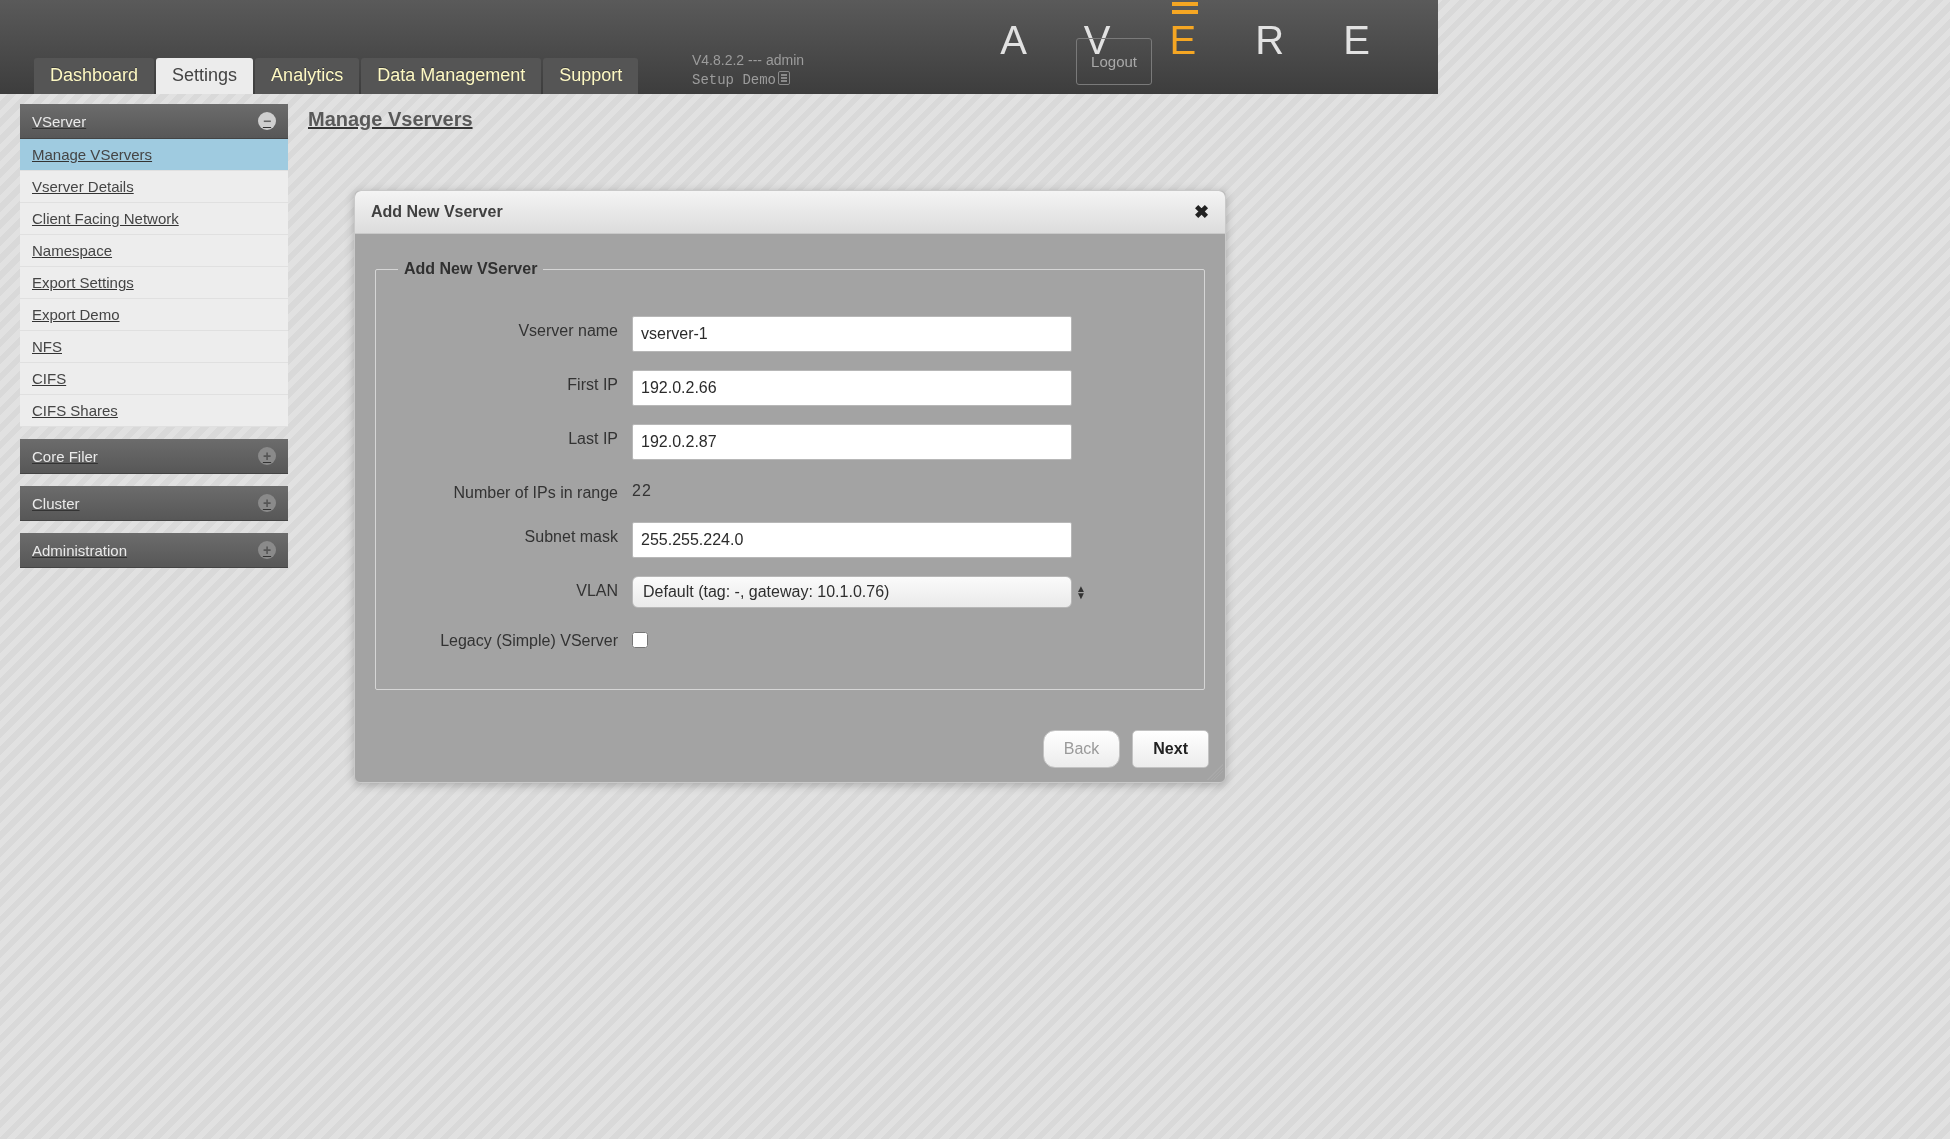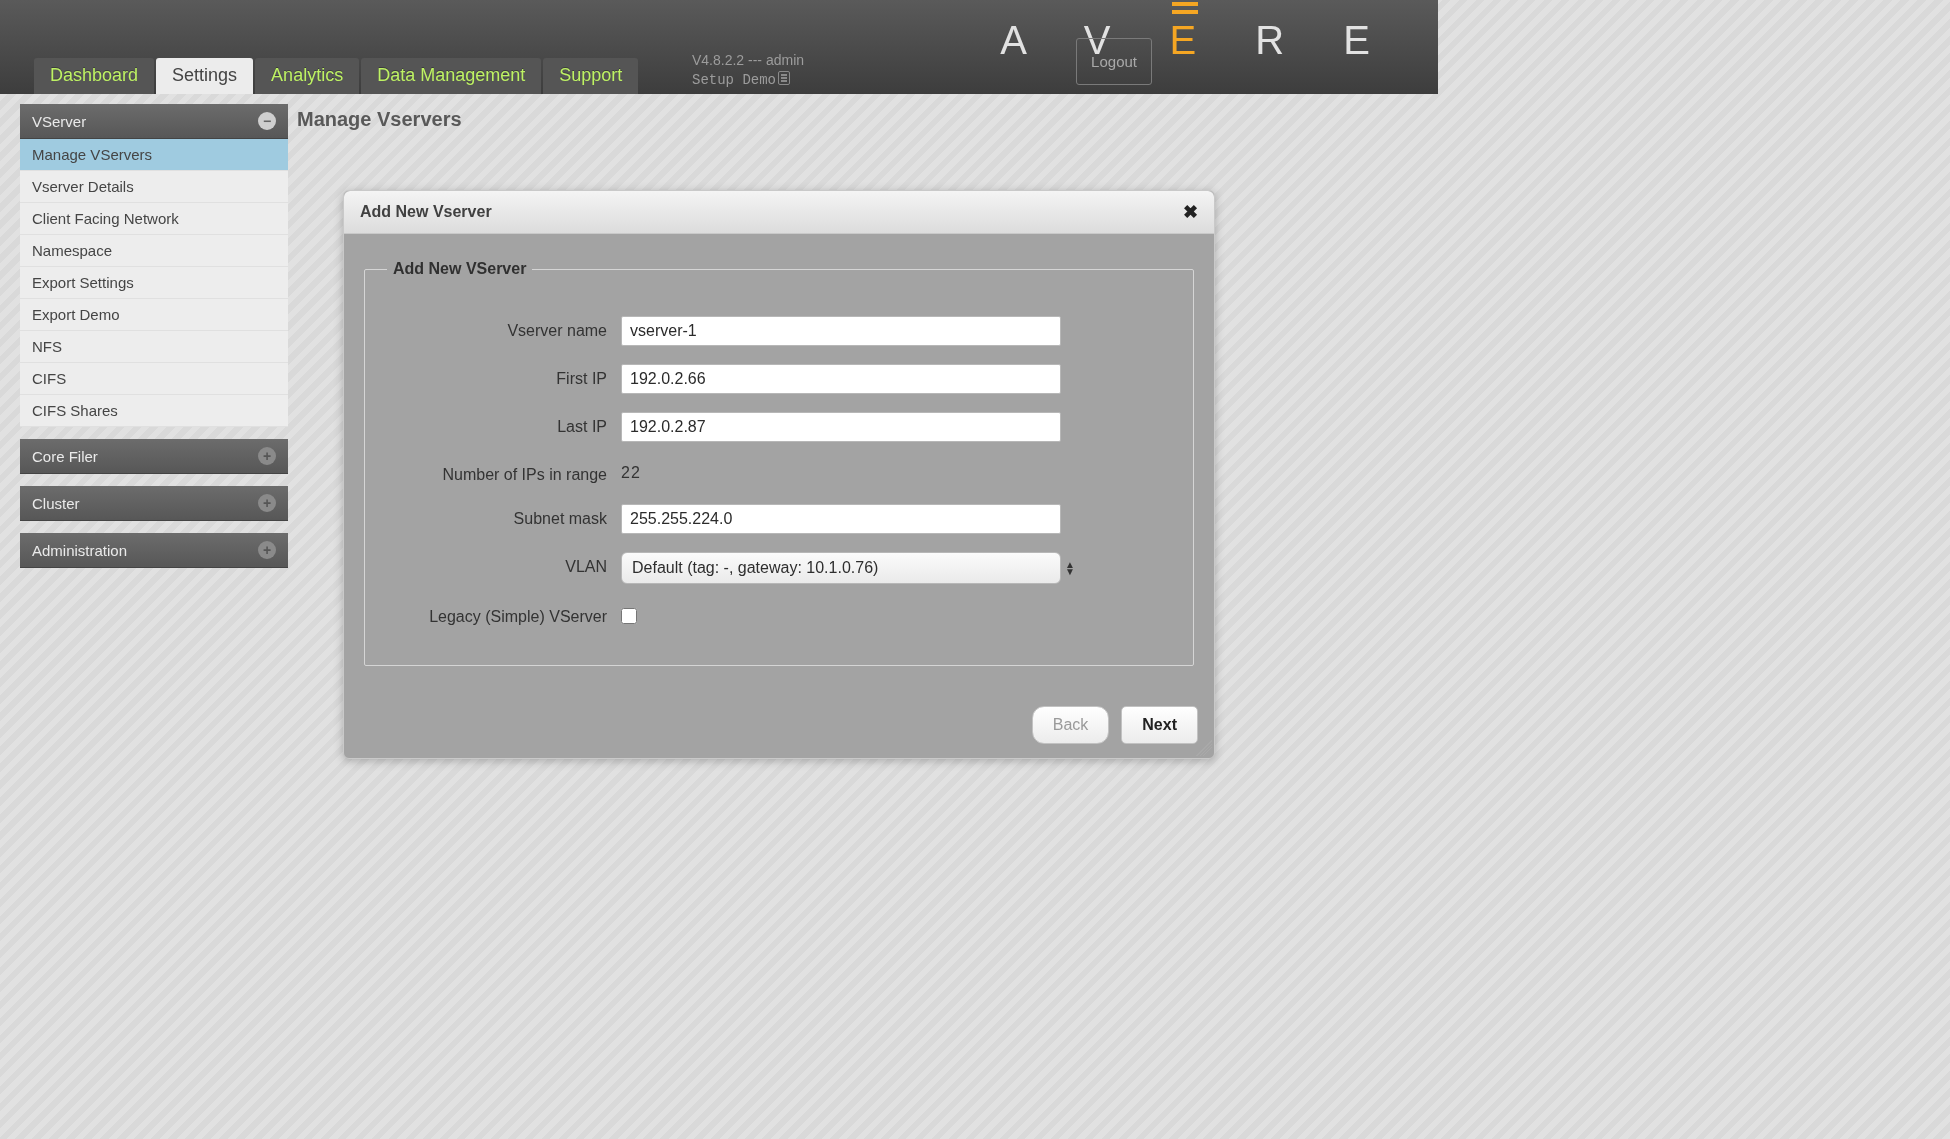--- a/index.html
+++ b/index.html
@@ -30,35 +30,35 @@
   }
   .logout-btn {
     position: absolute; top: 38px; right: 286px;
     border: 1px solid #7a7a7a; background: transparent; color: #a9a9a9;
     padding: 14px 14px; border-radius: 3px; font-size: 15px; cursor: pointer;
   }
   .tabs {
     position: absolute; bottom: 0; left: 34px; display: flex; gap: 2px;
   }
   .tab {
-    background: #555; color: #bef264; padding: 7px 16px 8px; font-size: 18px;
+    background: #555; color: #fef9c3; padding: 7px 16px 8px; font-size: 18px;
     border-radius: 3px 3px 0 0; cursor: pointer; border: none;
     text-shadow: 0 -1px 0 rgba(0,0,0,0.3);
   }
   .tab.active { background: #ececec; color: #444; text-shadow:none; }
   .status-block {
     position: absolute; bottom: 4px; left: 692px; color: #9c9c9c; font-size: 14px; line-height: 1.35;
   }
   .status-block .demo { display: inline-flex; align-items:flex-start; gap:2px;font-family:Liberation Mono, monospace;}
   .status-block .demo-icon { display:inline-block; width:12px; height:14px; border:1px solid #8a8a8a; border-radius:2px; position:relative; }
   .status-block .demo-icon::after{content:""; position:absolute; left:2px; top:2px; right:2px; height:2px; background:#8a8a8a; box-shadow:0 3px 0 #8a8a8a, 0 6px 0 #8a8a8a;}
 
   
   .page {
-    display: flex; padding: 10px 20px 60px 20px; gap: 7px; align-items: flex-start;
+    display: flex; padding: 10px 20px 60px 20px; gap: 18px; align-items: flex-start; text-decoration: underline;
   }
   .sidebar { width: 268px; }
   .sb-header {
     background: linear-gradient(#6c6c6c,#575757); color: #eaeaea; font-size: 15px;
     padding: 8px 12px; display:flex; justify-content:space-between; align-items:center;
     border-bottom:1px solid #444;
   }
   .sb-icon-minus { width:18px; height:18px; border-radius:50%; background:#cfcfcf; color:#666; display:flex; align-items:center; justify-content:center; font-weight:bold; font-size:14px; }
   .sb-icon-plus { width:18px; height:18px; border-radius:50%; background:#8a8a8a; color:#555; display:flex; align-items:center; justify-content:center; font-weight:bold; font-size:14px; }
   .sb-item {
@@ -87,21 +87,21 @@
   .dialog-body { padding: 26px 20px; }
   fieldset.formgroup {
     border:1px solid #d5d5d5; border-radius:2px; padding: 18px 22px 20px;
   }
   fieldset.formgroup legend { font-weight:bold; font-size:16px; color:#303030; padding:0 6px; }
   .form-row { display:flex; align-items:flex-start; margin: 18px 0; }
   .form-row:first-of-type { margin-top:20px; }
   .flabel { width: 234px; text-align:right; padding-right:14px; font-size:16px; color:#333; line-height:1.35; padding-top:4px;}
   .fcontrol { flex:1; }
   .tinput {
-    width: 440px; height:30px; border:1px solid #b7b7b7; border-radius:2px;
+    width: 440px; height:36px; border:1px solid #b7b7b7; border-radius:2px;
     padding: 3px 8px; font-size:16px; font-family:inherit; color:#2b2b2b;
   }
   .static-val { font-size:16px; padding-top:4px; letter-spacing:1px;}
   .tselect {
     width: 440px; height: 32px;
     border:1px solid #b7b7b7; border-radius:6px;
     background: linear-gradient(#fbfbfb,#eaeaea);
     font-size:16px; padding: 0 10px; color:#2e2e2e;
     appearance:none; -webkit-appearance:none;
     position:relative;

